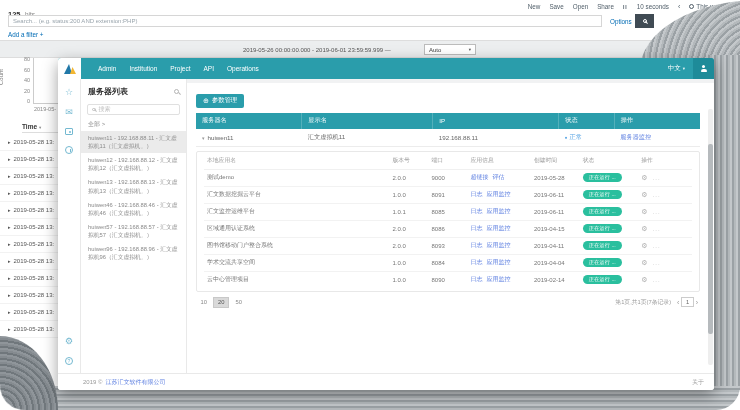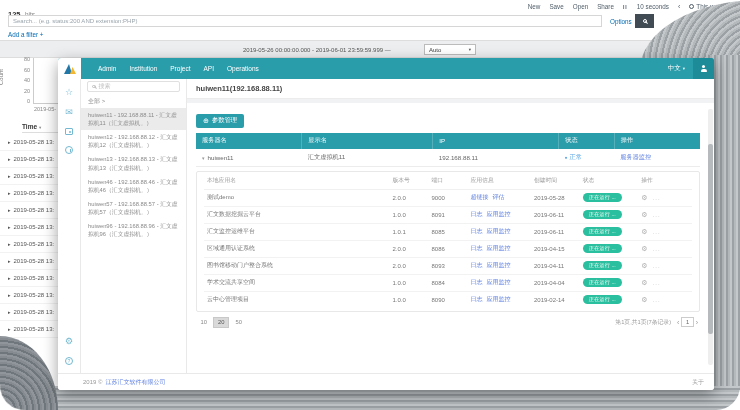--- a/index.html
+++ b/index.html
@@ -283,36 +283,39 @@
         <span class="rail-ic">
             <span class="ic-clock"></span>
           </span>
         <div class="flex-sp"></div>
         <span class="rail-ic">⚙</span>
         <span class="rail-ic">
           <span class="ic-help">?</span>
         </span>
       </div>
       <div class="server-panel">
+        <div class="sp-head">
+          <span class="sp-title">服务器列表</span>
+          <span class="mag sp-mag"></span>
+        </div>
         <div class="sp-search">
           <span class="mag sp-mag2"></span>
           <span class="sp-ph">搜索</span>
         </div>
         <div class="sp-all">全部 &gt;</div>
         <div class="sp-items" id="server-items">
             <div class="sp-item selected">huiwen11 - 192.168.88.11 - 汇文虚拟机11（汇文虚拟机。）</div>
             <div class="sp-item">huiwen12 - 192.168.88.12 - 汇文虚拟机12（汇文虚拟机。）</div>
             <div class="sp-item">huiwen13 - 192.168.88.13 - 汇文虚拟机13（汇文虚拟机。）</div>
             <div class="sp-item">huiwen46 - 192.168.88.46 - 汇文虚拟机46（汇文虚拟机。）</div>
             <div class="sp-item">huiwen57 - 192.168.88.57 - 汇文虚拟机57（汇文虚拟机。）</div>
             <div class="sp-item">huiwen96 - 192.168.88.96 - 汇文虚拟机96（汇文虚拟机。）</div>
           </div>
       </div>
       <div class="main">
-        <div class="main-title">huiwen11(192.168.88.11)</div>
         <div class="content">
           <div class="param-btn">
             <span class="plus">⊕</span>
             <span>参数管理</span>
           </div>
           <table class="srv-table">
             <thead>
                 <tr id="srv-head-row">
                   <th>服务器名</th>
                   <th>显示名</th>

